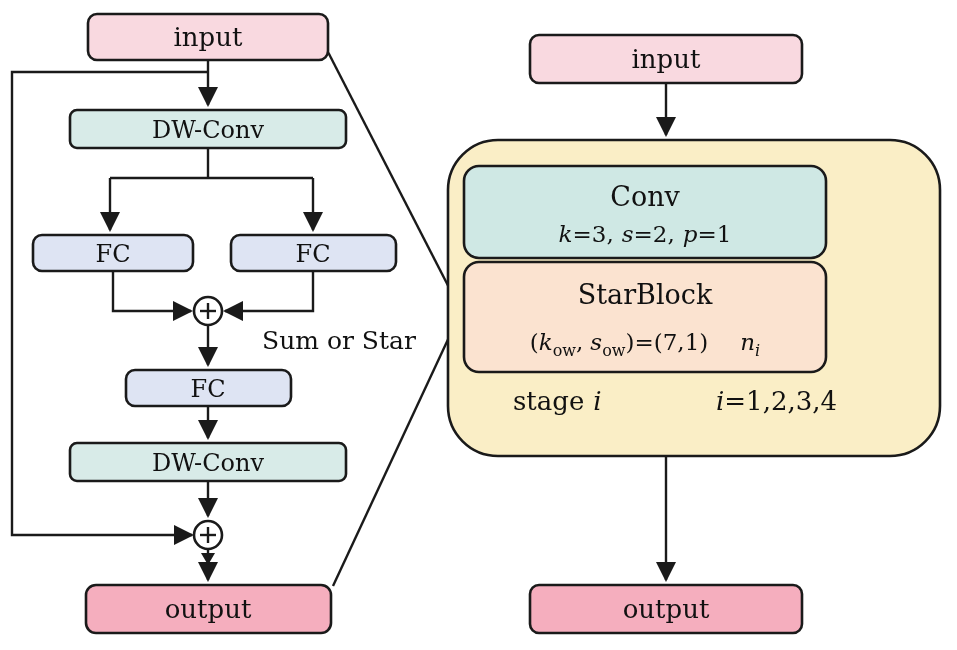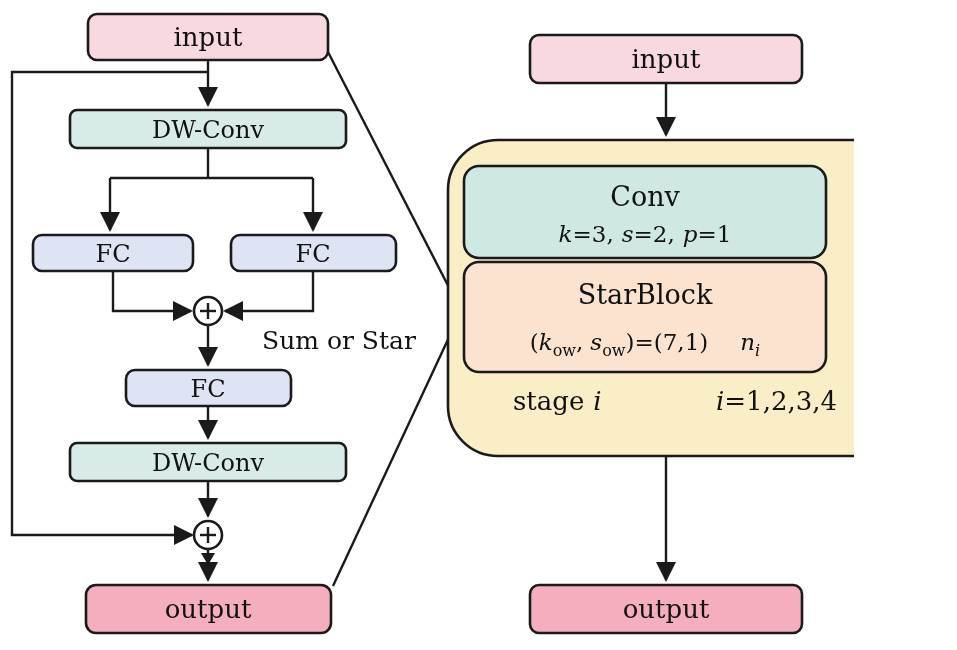--- a/index.html
+++ b/index.html
@@ -1,16 +1,16 @@
 <!DOCTYPE html>
 <html><head>
 <meta charset="utf-8">
 <style>
   html,body{margin:0;padding:0;background:#ffffff;}
-  .canvas{width:854px;height:650px;background:#ffffff;position:relative;overflow:hidden;}
+  .canvas{width:957px;height:650px;background:#ffffff;position:relative;overflow:hidden;}
   svg{display:block;}
   text{font-family:"DejaVu Serif","Liberation Serif",serif;fill:#111111;}
   .box-label{font-size:26px;}
   .small-label{font-size:24px;}
   .param-label{font-size:23px;}
   .title-label{font-size:27px;}
   .edge{stroke:#1a1a1a;stroke-width:2.4;fill:none;}
   .boxstroke{stroke:#1a1a1a;stroke-width:2.6;}
 </style>
 </head>

